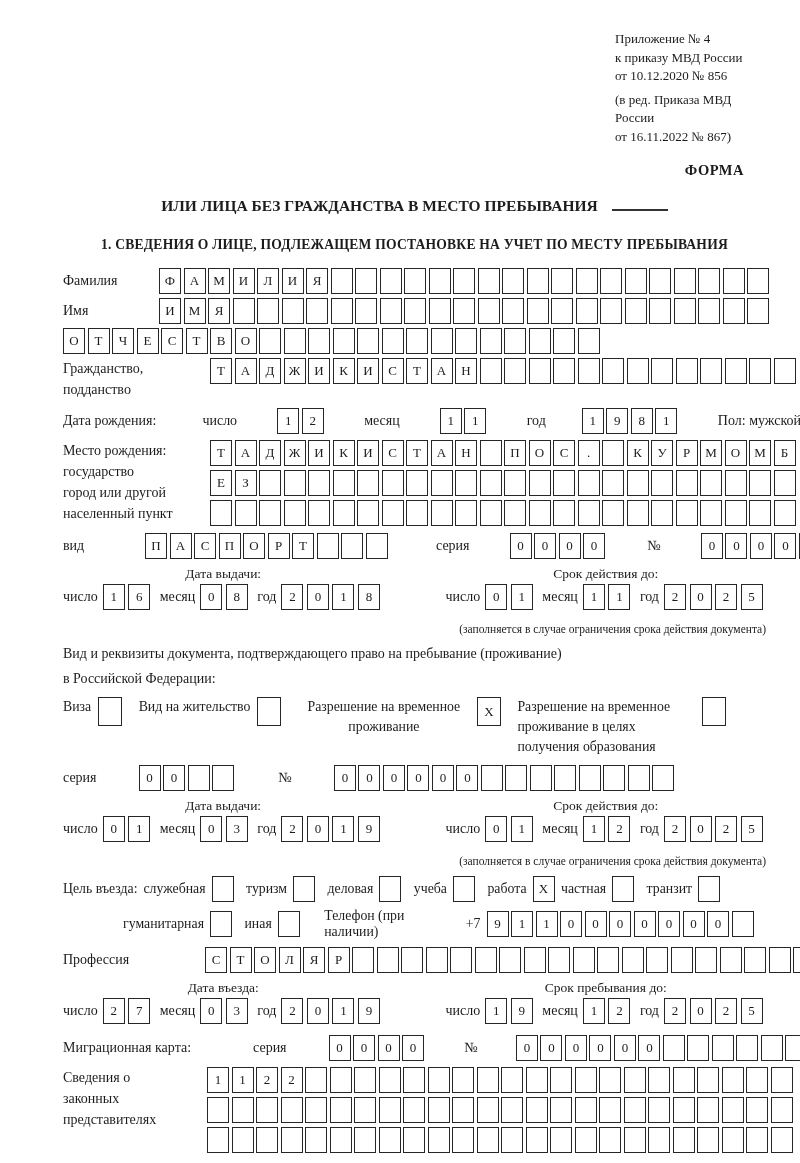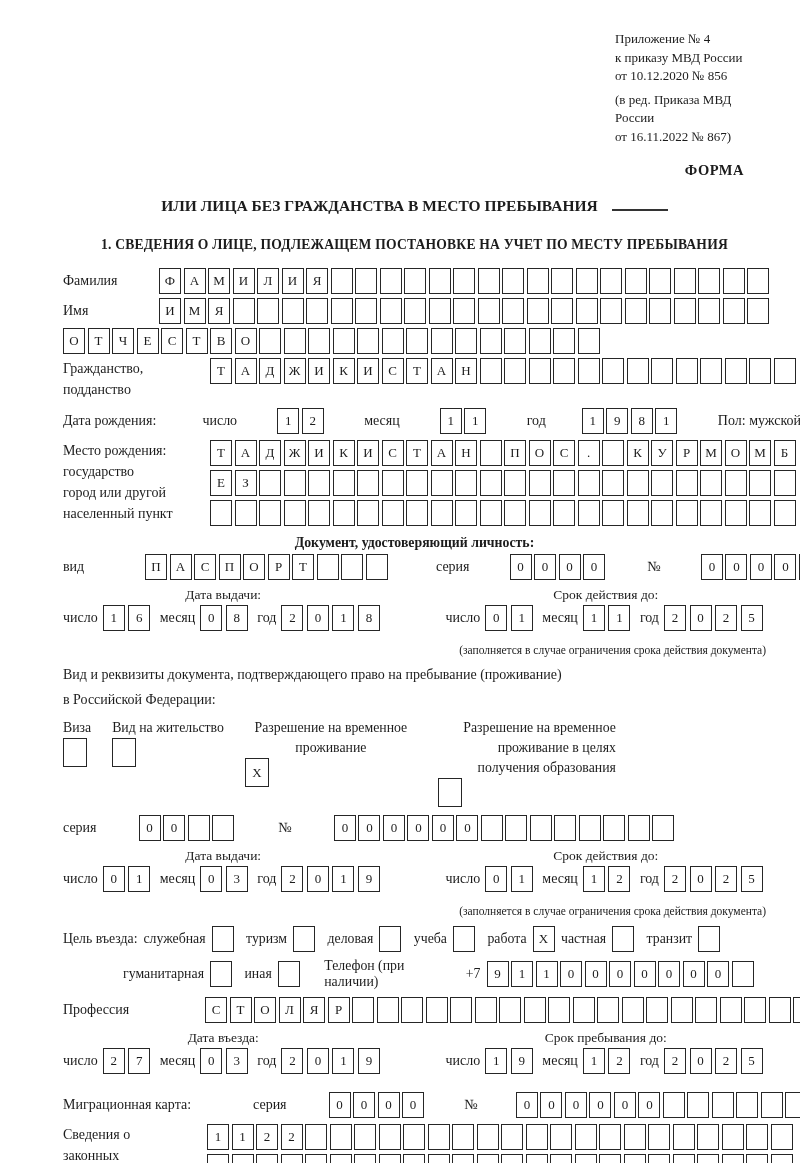--- a/index.html
+++ b/index.html
@@ -40,25 +40,25 @@
   
   .dates-row { display:flex; justify-content:space-between; margin-top:6px; }
   .dtitle { text-align:center; font-size:13.5px; font-weight:normal; line-height:17px; }
   .drow { display:flex; align-items:center; margin-top:2px; }
   .drow .lbl { margin-right:5px; }
   .drow .cell { margin-right:3.5px; }
   .dgroup.right .dnote { font-size:11.5px; margin-top:13px; white-space:nowrap; text-align:right; margin-left:-160px; }
 
   
   .optrow { display:flex; align-items:flex-start; margin-top:6px; }
-  .opt { display:flex; align-items:flex-start; margin-right:14px;flex-direction:column; }
+  .opt { display:flex; align-items:flex-start; margin-right:14px; }
   .opt .olbl { font-size:13.8px; line-height:20px; margin-right:7px; }
   .opt .cb .cell { width:24px; height:29px; }
   .olbl.wrap2 { width:172px; text-align:center; }
-  .olbl.wrap3 { width:178px; text-align:right; }
+  .olbl.wrap3 { width:178px; text-align:left; }
 
   
   .purp { display:flex; align-items:center; margin-top:6px; }
   .purp .plbl { font-size:13.8px; margin-right:6px; }
   .purp .cells { margin-right:10px; }
   .indent60 { margin-left:60px; }
 
   .center-bold { text-align:center; font-weight:bold; font-size:13.8px; margin-top:5px; }
   .intro { font-size:14px; line-height:25px; margin-top:6px; }
 </style>
@@ -319,21 +319,20 @@
           <span class="cell"></span>
           <span class="cell"></span>
           <span class="cell"></span>
           <span class="cell"></span>
           <span class="cell"></span>
           <span class="cell"></span>
         </div>
     </span>
   </div>
 
-  <div class="center-bold">Документ, удостоверяющий личность:</div>
 
   <div class="row" style="margin-top:3px; align-items:center;">
     <span class="lbl" style="width:50px;">вид</span>
     <span class="cells" style="margin-right:14px;">
         <span class="cell">П</span>
         <span class="cell">А</span>
         <span class="cell">С</span>
         <span class="cell">П</span>
         <span class="cell">О</span>
         <span class="cell">Р</span>
@@ -648,21 +647,21 @@
         <span class="cells">
             <span class="cell">2</span>
             <span class="cell">0</span>
             <span class="cell">2</span>
             <span class="cell">5</span>
           </span>
       </div>
     </div>
   </div>
 
-  <div class="row" style="margin-top:18px; align-items:flex-start;">
+  <div class="row" style="margin-top:11px; align-items:flex-start;">
     <span class="lbl" style="margin-right:30px;">Миграционная карта:</span>
     <span class="lbl" style="margin-right:10px;">серия</span>
     <span class="cells" style="margin-right:6px;">
         <span class="cell">0</span>
         <span class="cell">0</span>
         <span class="cell">0</span>
         <span class="cell">0</span>
       </span>
     <span class="lbl" style="margin-right:6px;">№</span>
     <span class="cells">

